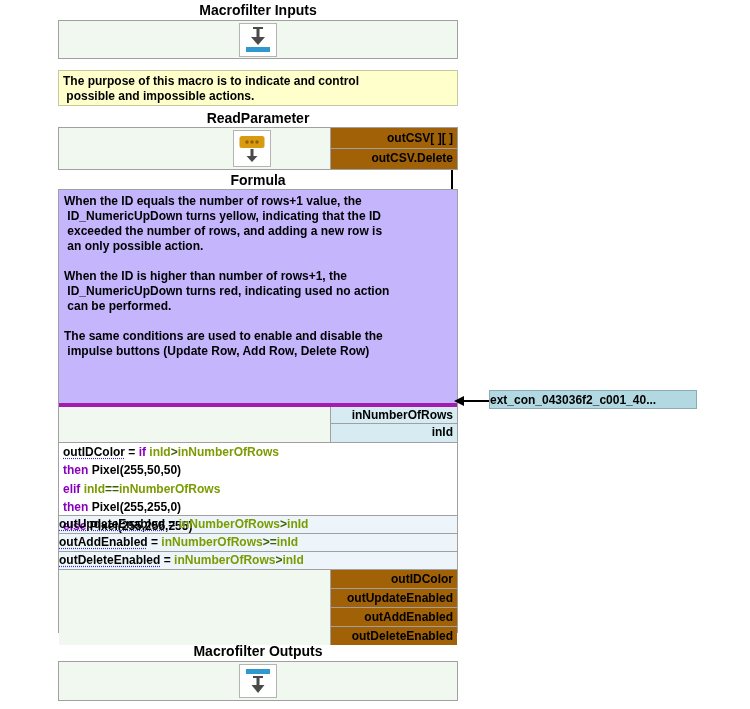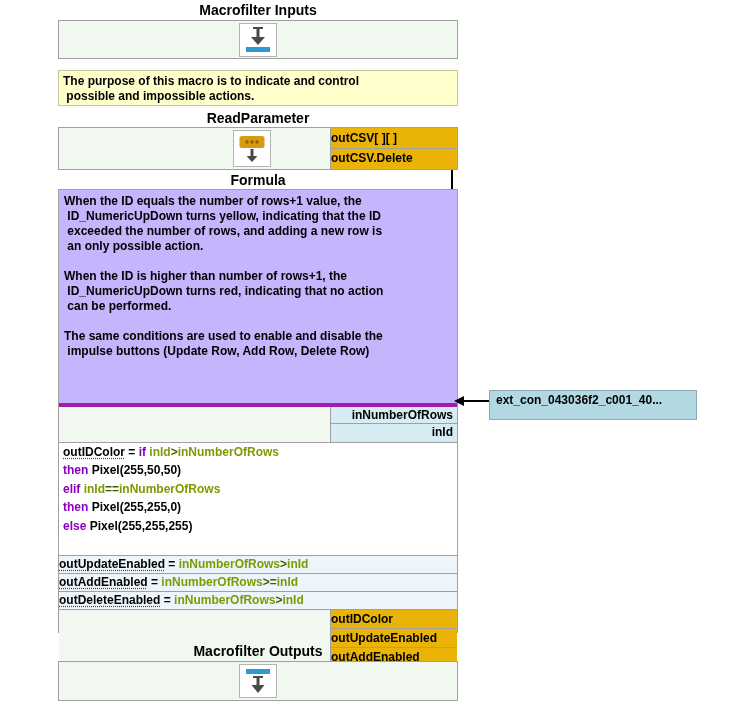--- a/index.html
+++ b/index.html
@@ -13,40 +13,40 @@
     display:flex;align-items:center;justify-content:center;}
   .icon-frame{width:38px;height:34px;background:#ffffff;border:1px solid #b4b4b4;
     display:flex;align-items:center;justify-content:center;}
   .comment{background:#ffffcc;border:1px solid #c8c8a0;}
   .cline{height:15px;line-height:15px;white-space:pre;}
   
   #block-readparam{position:absolute;left:58px;top:127px;width:400px;height:43px;
     background:#f1f8f0;border:1px solid #a0a0a0;}
   #block-readparam .icon-frame{position:absolute;left:174px;top:2px;width:38px;height:37px;}
   .port-col{position:absolute;right:0;top:0;height:100%;width:127px;border-left:1px solid #a0a0a0;}
-  .port-row{background:#eab308;padding-right:16px;overflow:hidden;white-space:nowrap;}
+  .port-row{background:#a16207;text-align:right;padding-right:4px;overflow:hidden;white-space:nowrap;}
   
   .vline{position:absolute;left:451px;top:170px;width:2px;height:197px;background:#000;}
   .vhead{position:absolute;left:446px;top:367px;width:0;height:0;
     border-left:6px solid transparent;border-right:6px solid transparent;border-top:9px solid #000;}
   .hline{position:absolute;left:463px;top:400px;width:27px;height:2px;background:#000;}
   .hhead{position:absolute;left:454px;top:396px;width:0;height:0;
     border-top:5px solid transparent;border-bottom:5px solid transparent;border-right:10px solid #000;}
-  #ext-label{position:absolute;left:489px;top:390px;width:208px;height:30px;
-    background:#b2d8e2;border:1px solid #8fa9b4;line-height:19px;padding-left:6px;white-space:nowrap;}
+  #ext-label{position:absolute;left:489px;top:390px;width:208px;height:19px;
+    background:#b2d8e2;border:1px solid #8fa9b4;line-height:19px;white-space:nowrap;}
   
   #block-formula{position:absolute;left:58px;top:189px;width:400px;height:444px;
     border:1px solid #a0a0a0;background:#ffffff;}
   #f-comment{height:217px;background:#c4b5fd;border-bottom:4px solid #a21caf;padding:4px 0 0 5px;}
   #f-inputs{height:36px;display:flex;border-bottom:1px solid #a0a0a0;}
   #f-inputs .left-cell{flex:1;background:#f1f8f0;}
   #f-inputs .in-col{width:127px;border-left:1px solid #a0a0a0;}
   .in-row{background:#d6ebf2;text-align:right;padding-right:4px;height:18px;line-height:17px;}
   .in-row:first-child{border-bottom:1px solid #a0a0a0;height:17px;line-height:16px;}
-  #f-code{height:112px;background:#ffffff;padding-left:4px;}
+  #f-code{height:72px;background:#ffffff;padding-left:4px;}
   .codeline{height:18.4px;line-height:18.4px;white-space:pre;}
   .f-coderow{height:18px;line-height:16px;border-top:1px solid #a0a0a0;background:#edf5fa;
     white-space:pre;}
   #f-outputs{height:76px;border-top:1px solid #a0a0a0;display:flex;}
   #f-outputs .left-cell{flex:1;background:#f1f8f0;}
   #f-outputs .out-col{width:127px;border-left:1px solid #a0a0a0;}
   #f-outputs .port-row{height:19px;line-height:18px;border-bottom:1px solid #a0a0a0;}
   #f-outputs .port-row:last-child{height:18px;border-bottom:none;}
   
   .tok-kw{color:#8800bb;}
@@ -103,21 +103,21 @@
 
   <div class="block-title" style="top:172px;">Formula</div>
   <div id="block-formula">
     <div id="f-comment">
         <div class="cline">When the ID equals the number of rows+1 value, the</div>
         <div class="cline"> ID_NumericUpDown turns yellow, indicating that the ID</div>
         <div class="cline"> exceeded the number of rows, and adding a new row is</div>
         <div class="cline"> an only possible action.</div>
         <div class="cline"> </div>
         <div class="cline">When the ID is higher than number of rows+1, the</div>
-        <div class="cline"> ID_NumericUpDown turns red, indicating that no action</div>
+        <div class="cline"> ID_NumericUpDown turns red, indicating used no action</div>
         <div class="cline"> can be performed.</div>
         <div class="cline"> </div>
         <div class="cline">The same conditions are used to enable and disable the</div>
         <div class="cline"> impulse buttons (Update Row, Add Row, Delete Row)</div>
       </div>
     <div id="f-inputs">
       <div class="left-cell"></div>
       <div class="in-col">
         <div class="in-row">inNumberOfRows</div>
         <div class="in-row">inId</div>

